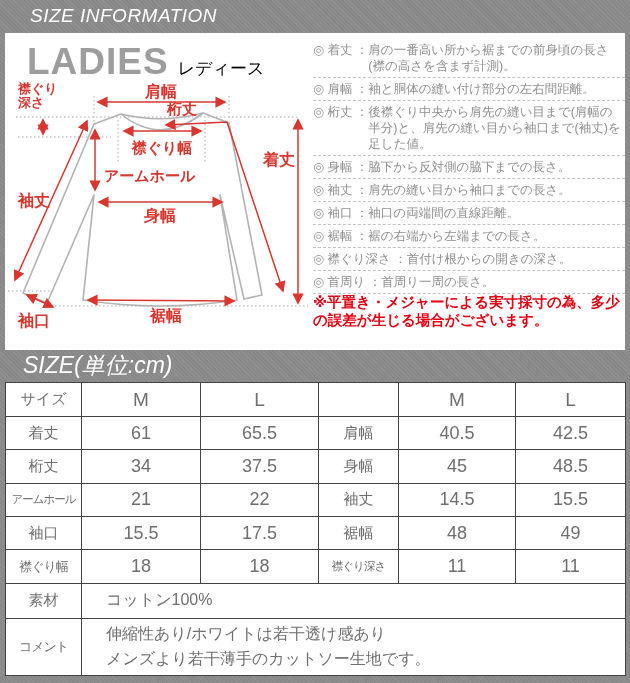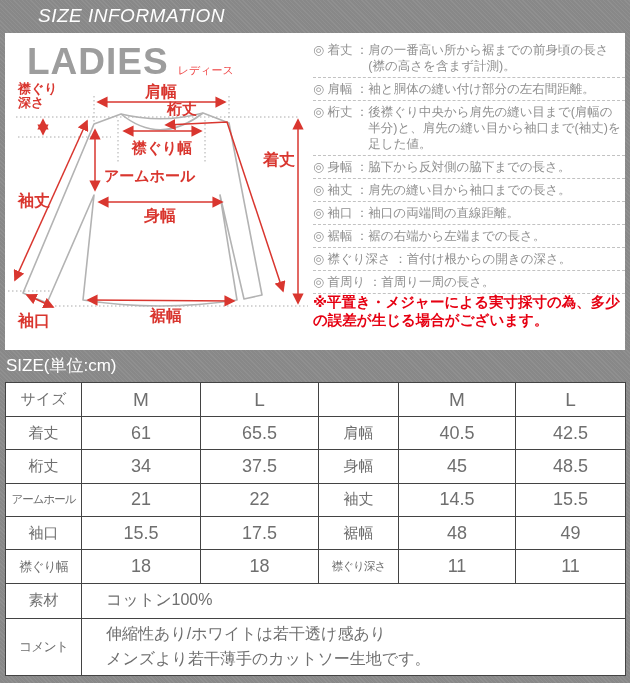--- a/index.html
+++ b/index.html
@@ -9,46 +9,46 @@
   }
   .page{
     position:relative;width:630px;height:683px;overflow:hidden;
     background:#8b8b8b;
     background-image:repeating-linear-gradient(45deg,rgba(255,255,255,.045) 0 1px,rgba(0,0,0,.02) 1px 3px);
   }
   
   .top-bar{
     position:absolute;top:0;left:0;right:0;height:33px;
     color:#fff;font-style:italic;font-size:19px;line-height:32px;
-    padding-left:38px;letter-spacing:.5px;box-sizing:border-box;
+    padding-left:30px;letter-spacing:.5px;box-sizing:border-box;
   }
   
   .panel1{position:absolute;top:33px;left:5px;width:620px;height:317px;background:#fff;}
   .ladies{position:absolute;left:22px;top:8px;white-space:nowrap;}
   .ladies .big{font-size:37px;font-weight:bold;color:#9d9d9d;letter-spacing:1px;}
-  .ladies .sub{font-size:11px;color:#ef4444;margin-left:9px;}
+  .ladies .sub{font-size:17px;color:#000000;margin-left:9px;}
   .diagram{position:absolute;left:3px;top:47px;}
   .diagram text{font-weight:bold;fill:#d9362f;}
 
   .defs{position:absolute;left:308px;top:6px;width:312px;}
   .def-item{
     display:flex;font-size:12.5px;line-height:16px;color:#8f8f8f;
     padding:3px 0;border-bottom:1px dashed #c2c2c2;
   }
   .def-prefix{white-space:nowrap;}
   .def-desc{flex:1;}
   .note{
     color:#e60012;font-weight:bold;
     font-size:14.5px;line-height:17.5px;width:308px;
   }
   
   .size-bar{
     position:absolute;top:350px;left:0;right:0;height:32px;
-    color:#fff;font-size:17px;line-height:31px;
-    padding-left:6px;box-sizing:border-box;
+    color:#fff;font-style:italic;font-size:23px;line-height:31px;
+    padding-left:23px;box-sizing:border-box;
   }
   
   .panel2{position:absolute;top:382px;left:5px;width:620px;height:294px;background:#fff;}
   table{width:100%;height:100%;border-collapse:collapse;table-layout:fixed;}
   th,td{
     border:1.5px solid #434343;text-align:center;vertical-align:middle;
     color:#6f6f6f;font-size:18px;font-weight:normal;padding:0;overflow:hidden;
   }
   thead tr{height:34px;}
   tbody tr.data-row{height:31px;}

